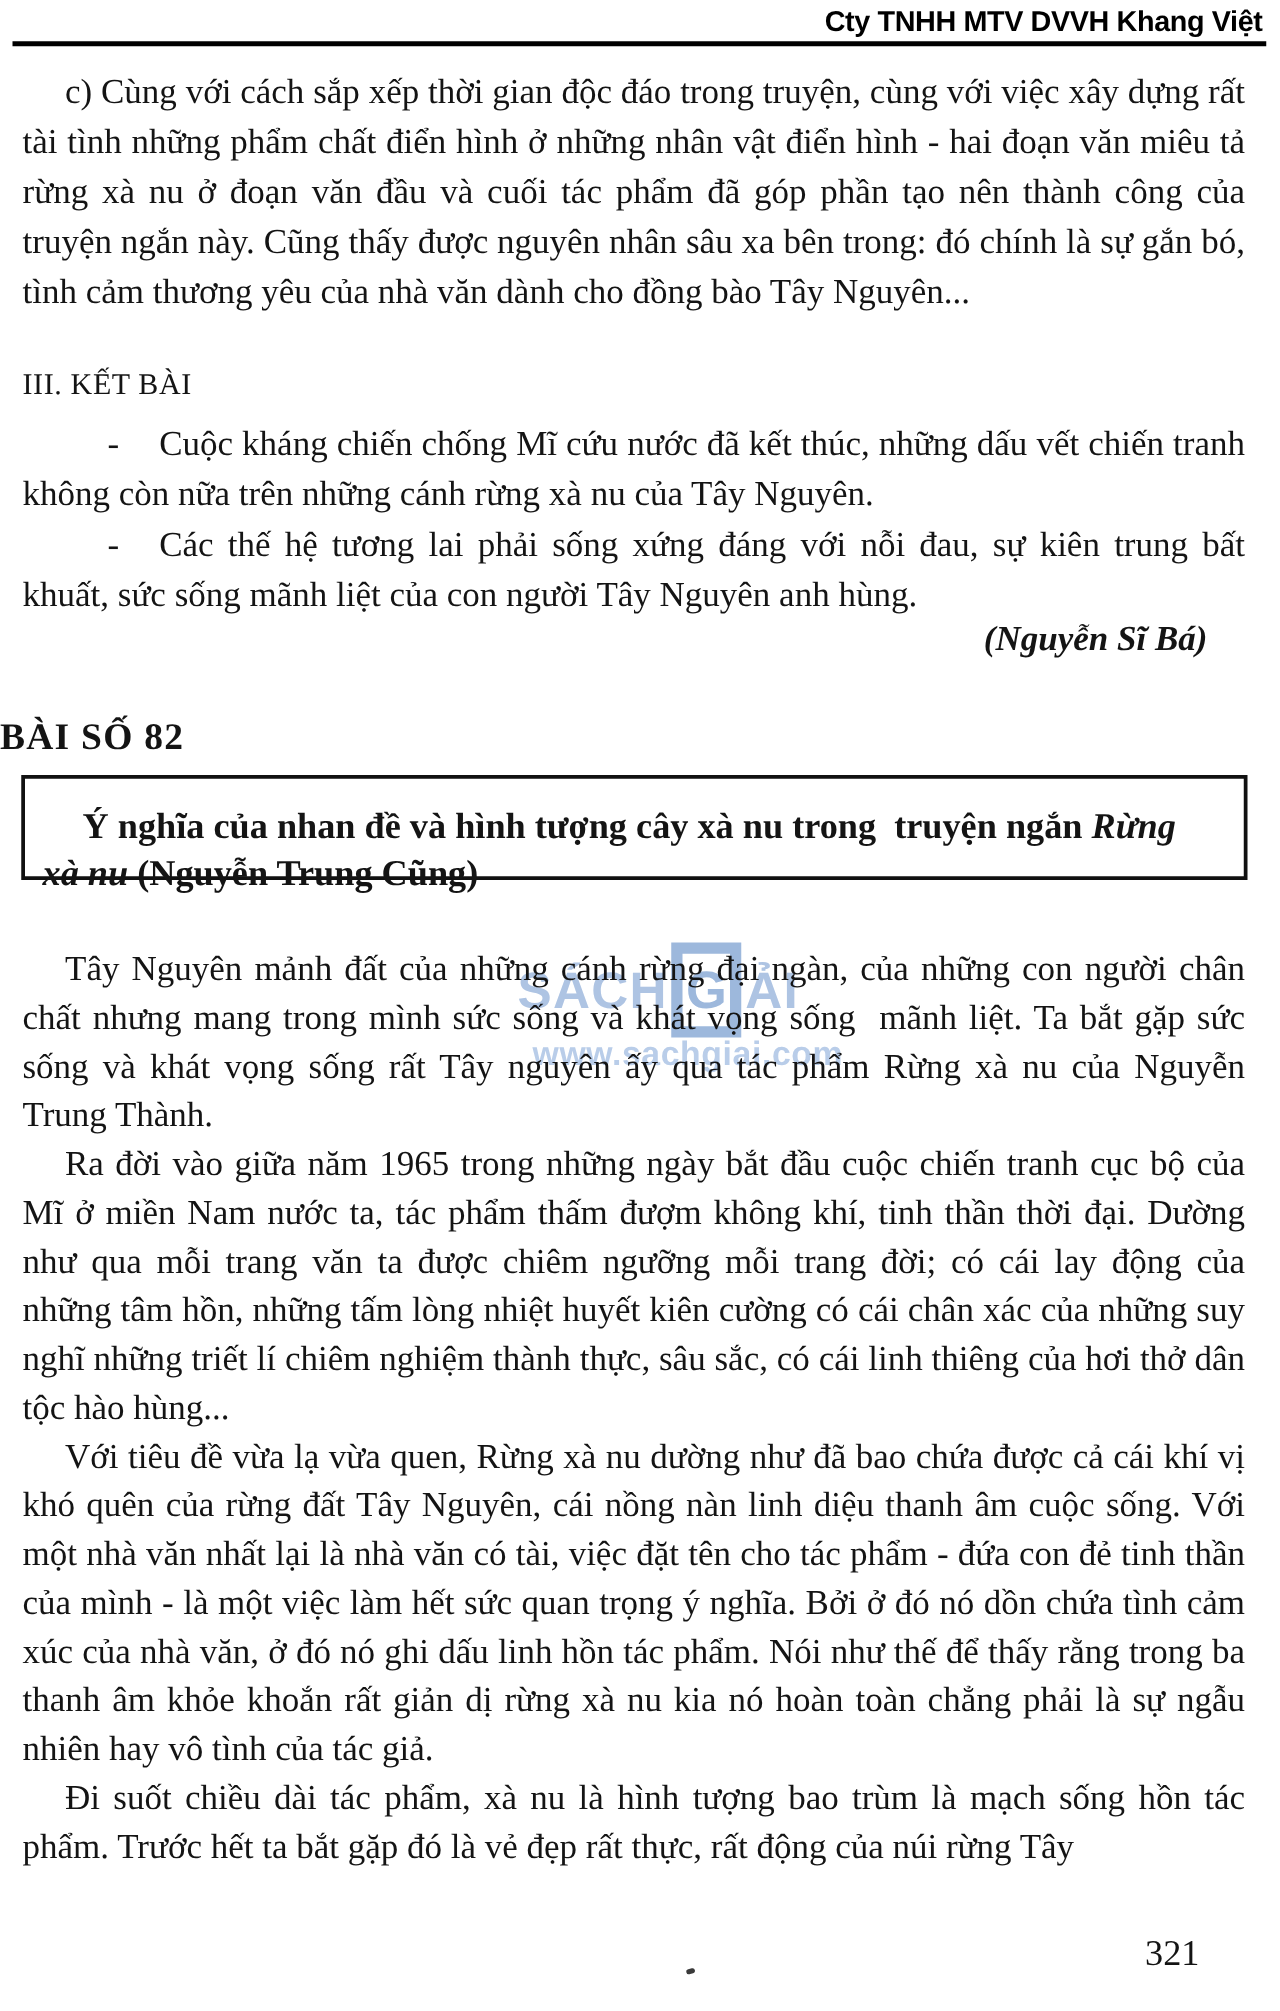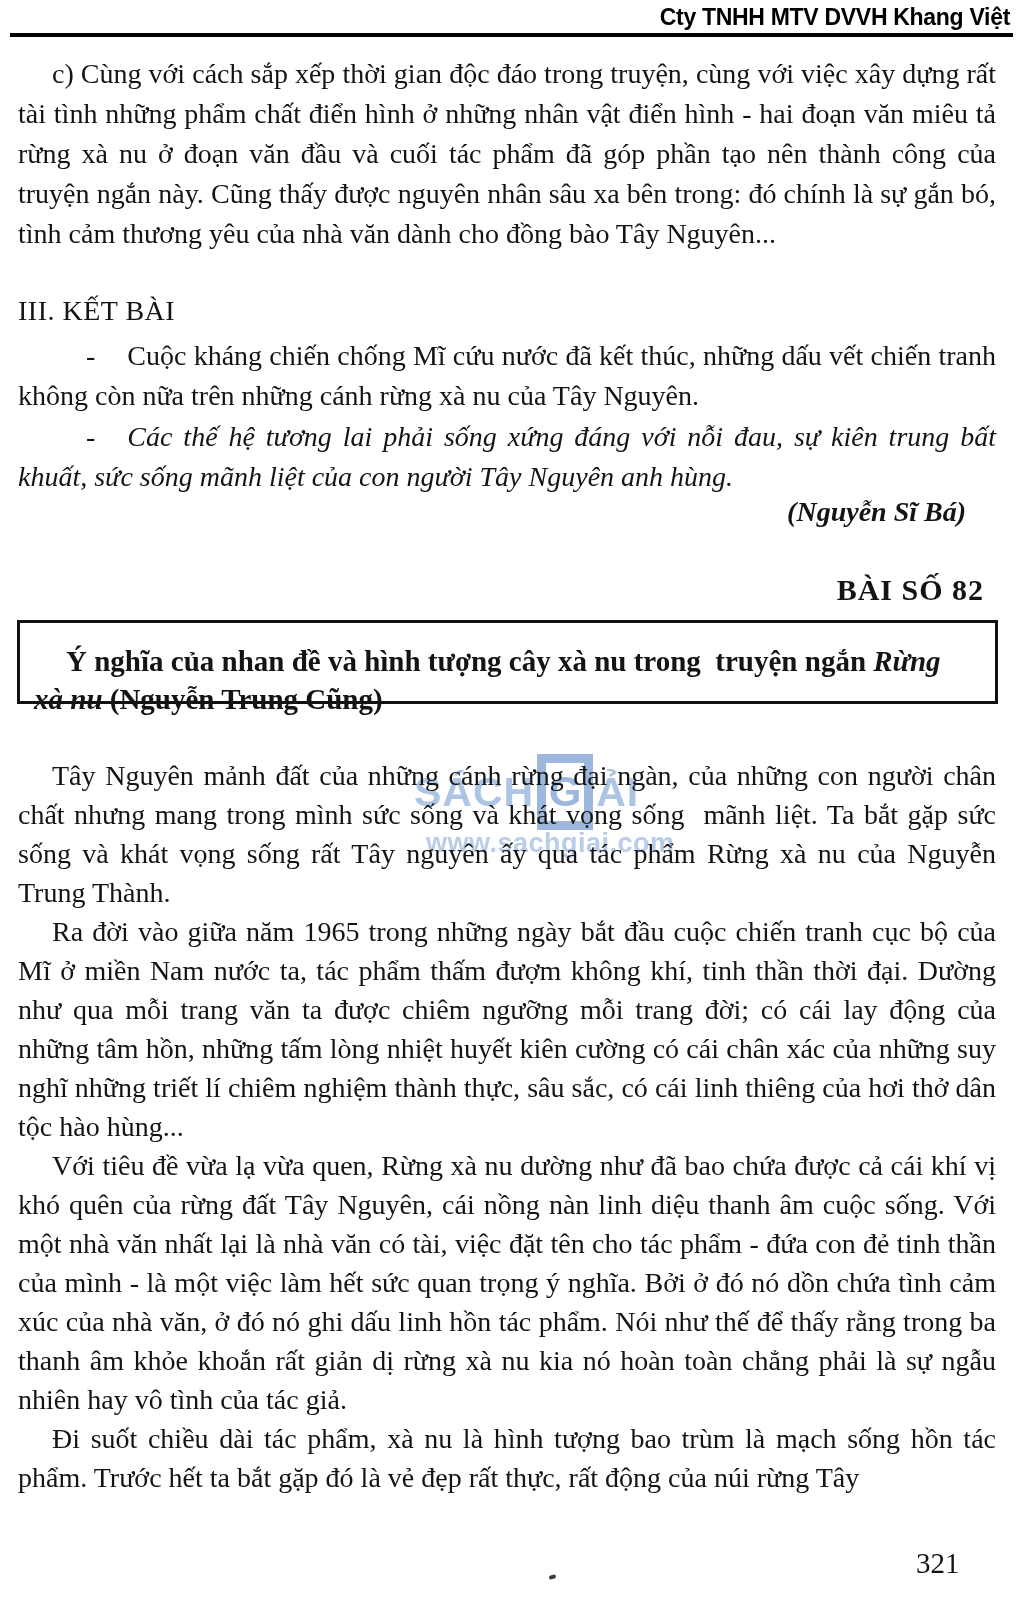--- a/index.html
+++ b/index.html
@@ -48,27 +48,27 @@
   .bodytext{
     left:18px;width:978px;
     font-size:28px;line-height:40px;
     text-align:justify;
   }
   .bodytext p{margin:0;text-indent:34px;}
   #flow2{line-height:39px;}
   .bullet .dash{display:inline-block;}
   .bullet .gap{display:inline-block;width:32px;}
   .sec-heading{
-    left:18px;font-size:28px;letter-spacing:0.5px;
+    left:18px;font-size:24px;letter-spacing:0.5px;
   }
   .signature{
     right:58px;font-size:28px;font-weight:bold;font-style:italic;
   }
   .center-heading{
-    left:0;width:984px;text-align:right;
+    left:0;width:984px;text-align:left;
     font-weight:bold;
   }
   #bai-so{top:573px;font-size:30px;letter-spacing:1px;}
   #bai-lam{top:717px;font-size:32px;letter-spacing:1px;}
   
   .title-box{
     top:620px;left:17px;width:981px;height:84px;
     border:3px solid #111;
     box-sizing:border-box;
     padding:19px 14px 0 14px;
@@ -108,21 +108,21 @@
   </div>
 
   <div class="content sec-heading" style="top:295px;">III. KẾT BÀI</div>
 
   <div class="content bodytext" style="top:336px;">
     <p class="bullet">
       <span class="dash">-</span><span class="gap"></span><span>Cuộc kháng chiến chống Mĩ cứu nước đã kết thúc, những dấu vết chiến tranh không còn nữa trên những cánh rừng xà nu của Tây Nguyên.</span>
     </p>
   </div>
 
-  <div class="content bodytext" style="top:417px;font-style:italic;">
+  <div class="content bodytext" style="top:417px;">
     <p class="bullet">
       <span class="dash">-</span><span class="gap"></span><span>Các thế hệ tương lai phải sống xứng đáng với nỗi đau, sự kiên trung bất khuất, sức sống mãnh liệt của con người Tây Nguyên anh hùng.</span>
     </p>
   </div>
 
   <div class="content signature" style="top:496px;">(Nguyễn Sĩ Bá)</div>
 
   <div class="content center-heading" id="bai-so">BÀI SỐ 82</div>
 
   <div class="content title-box">

